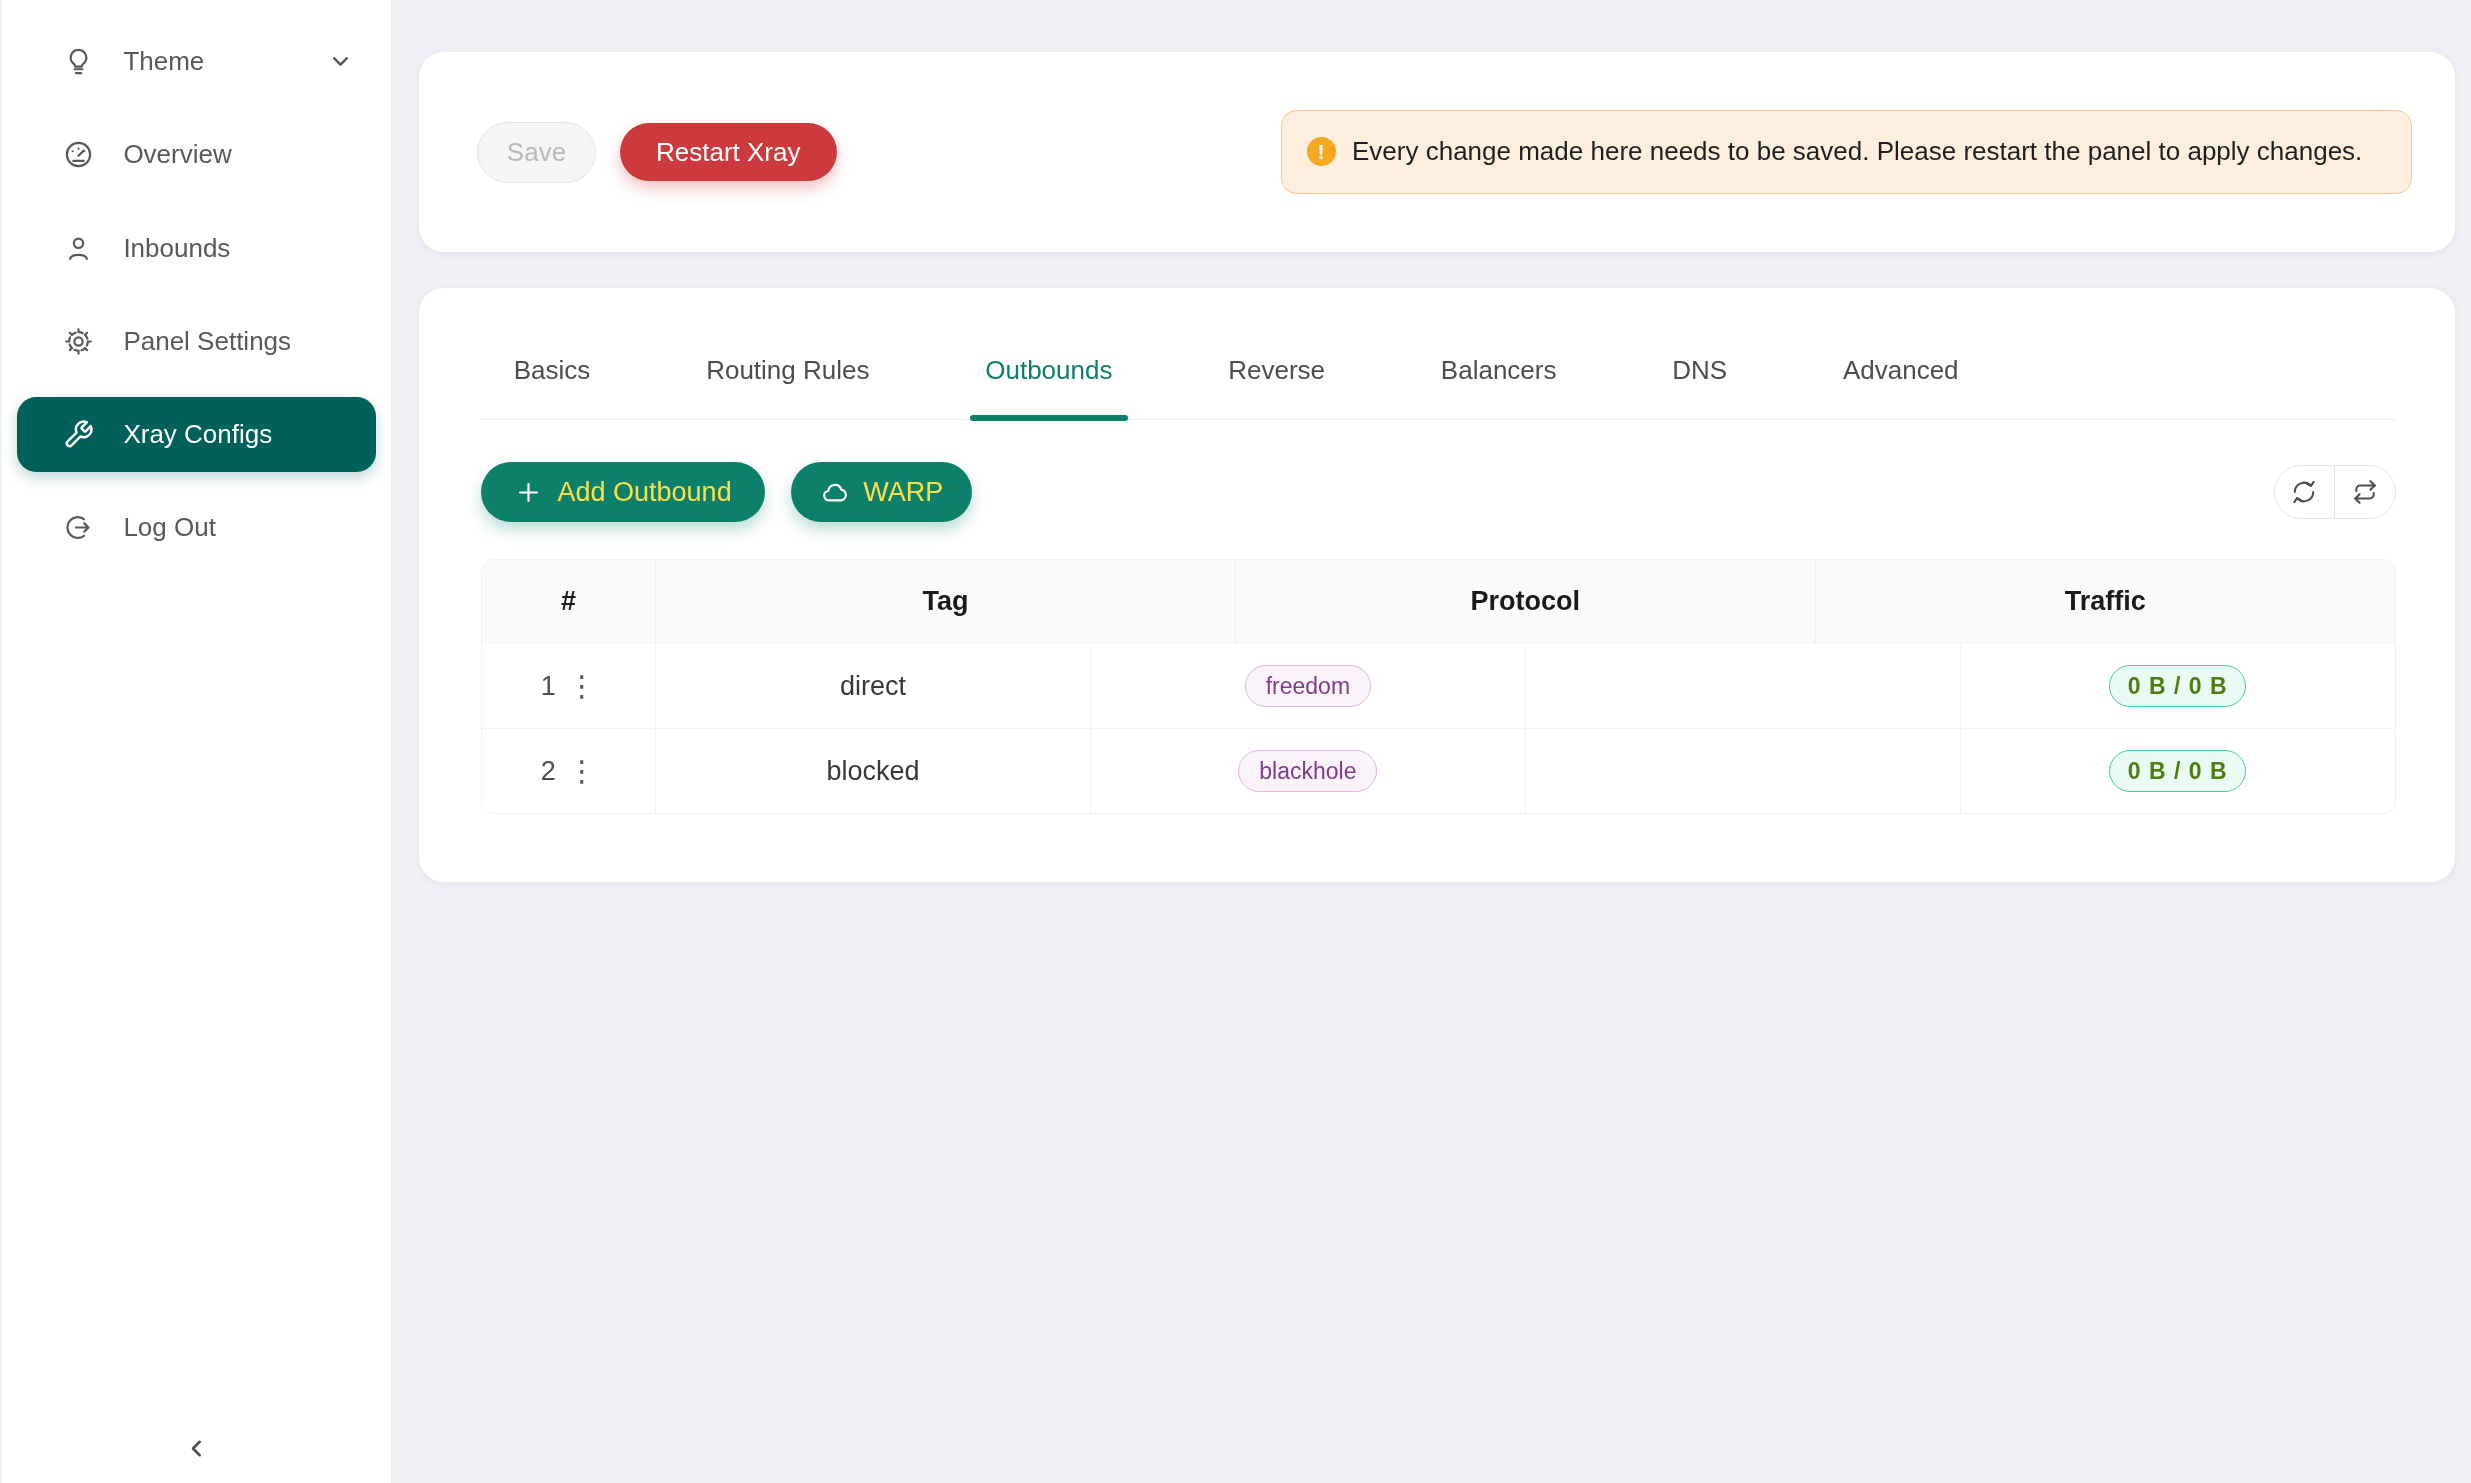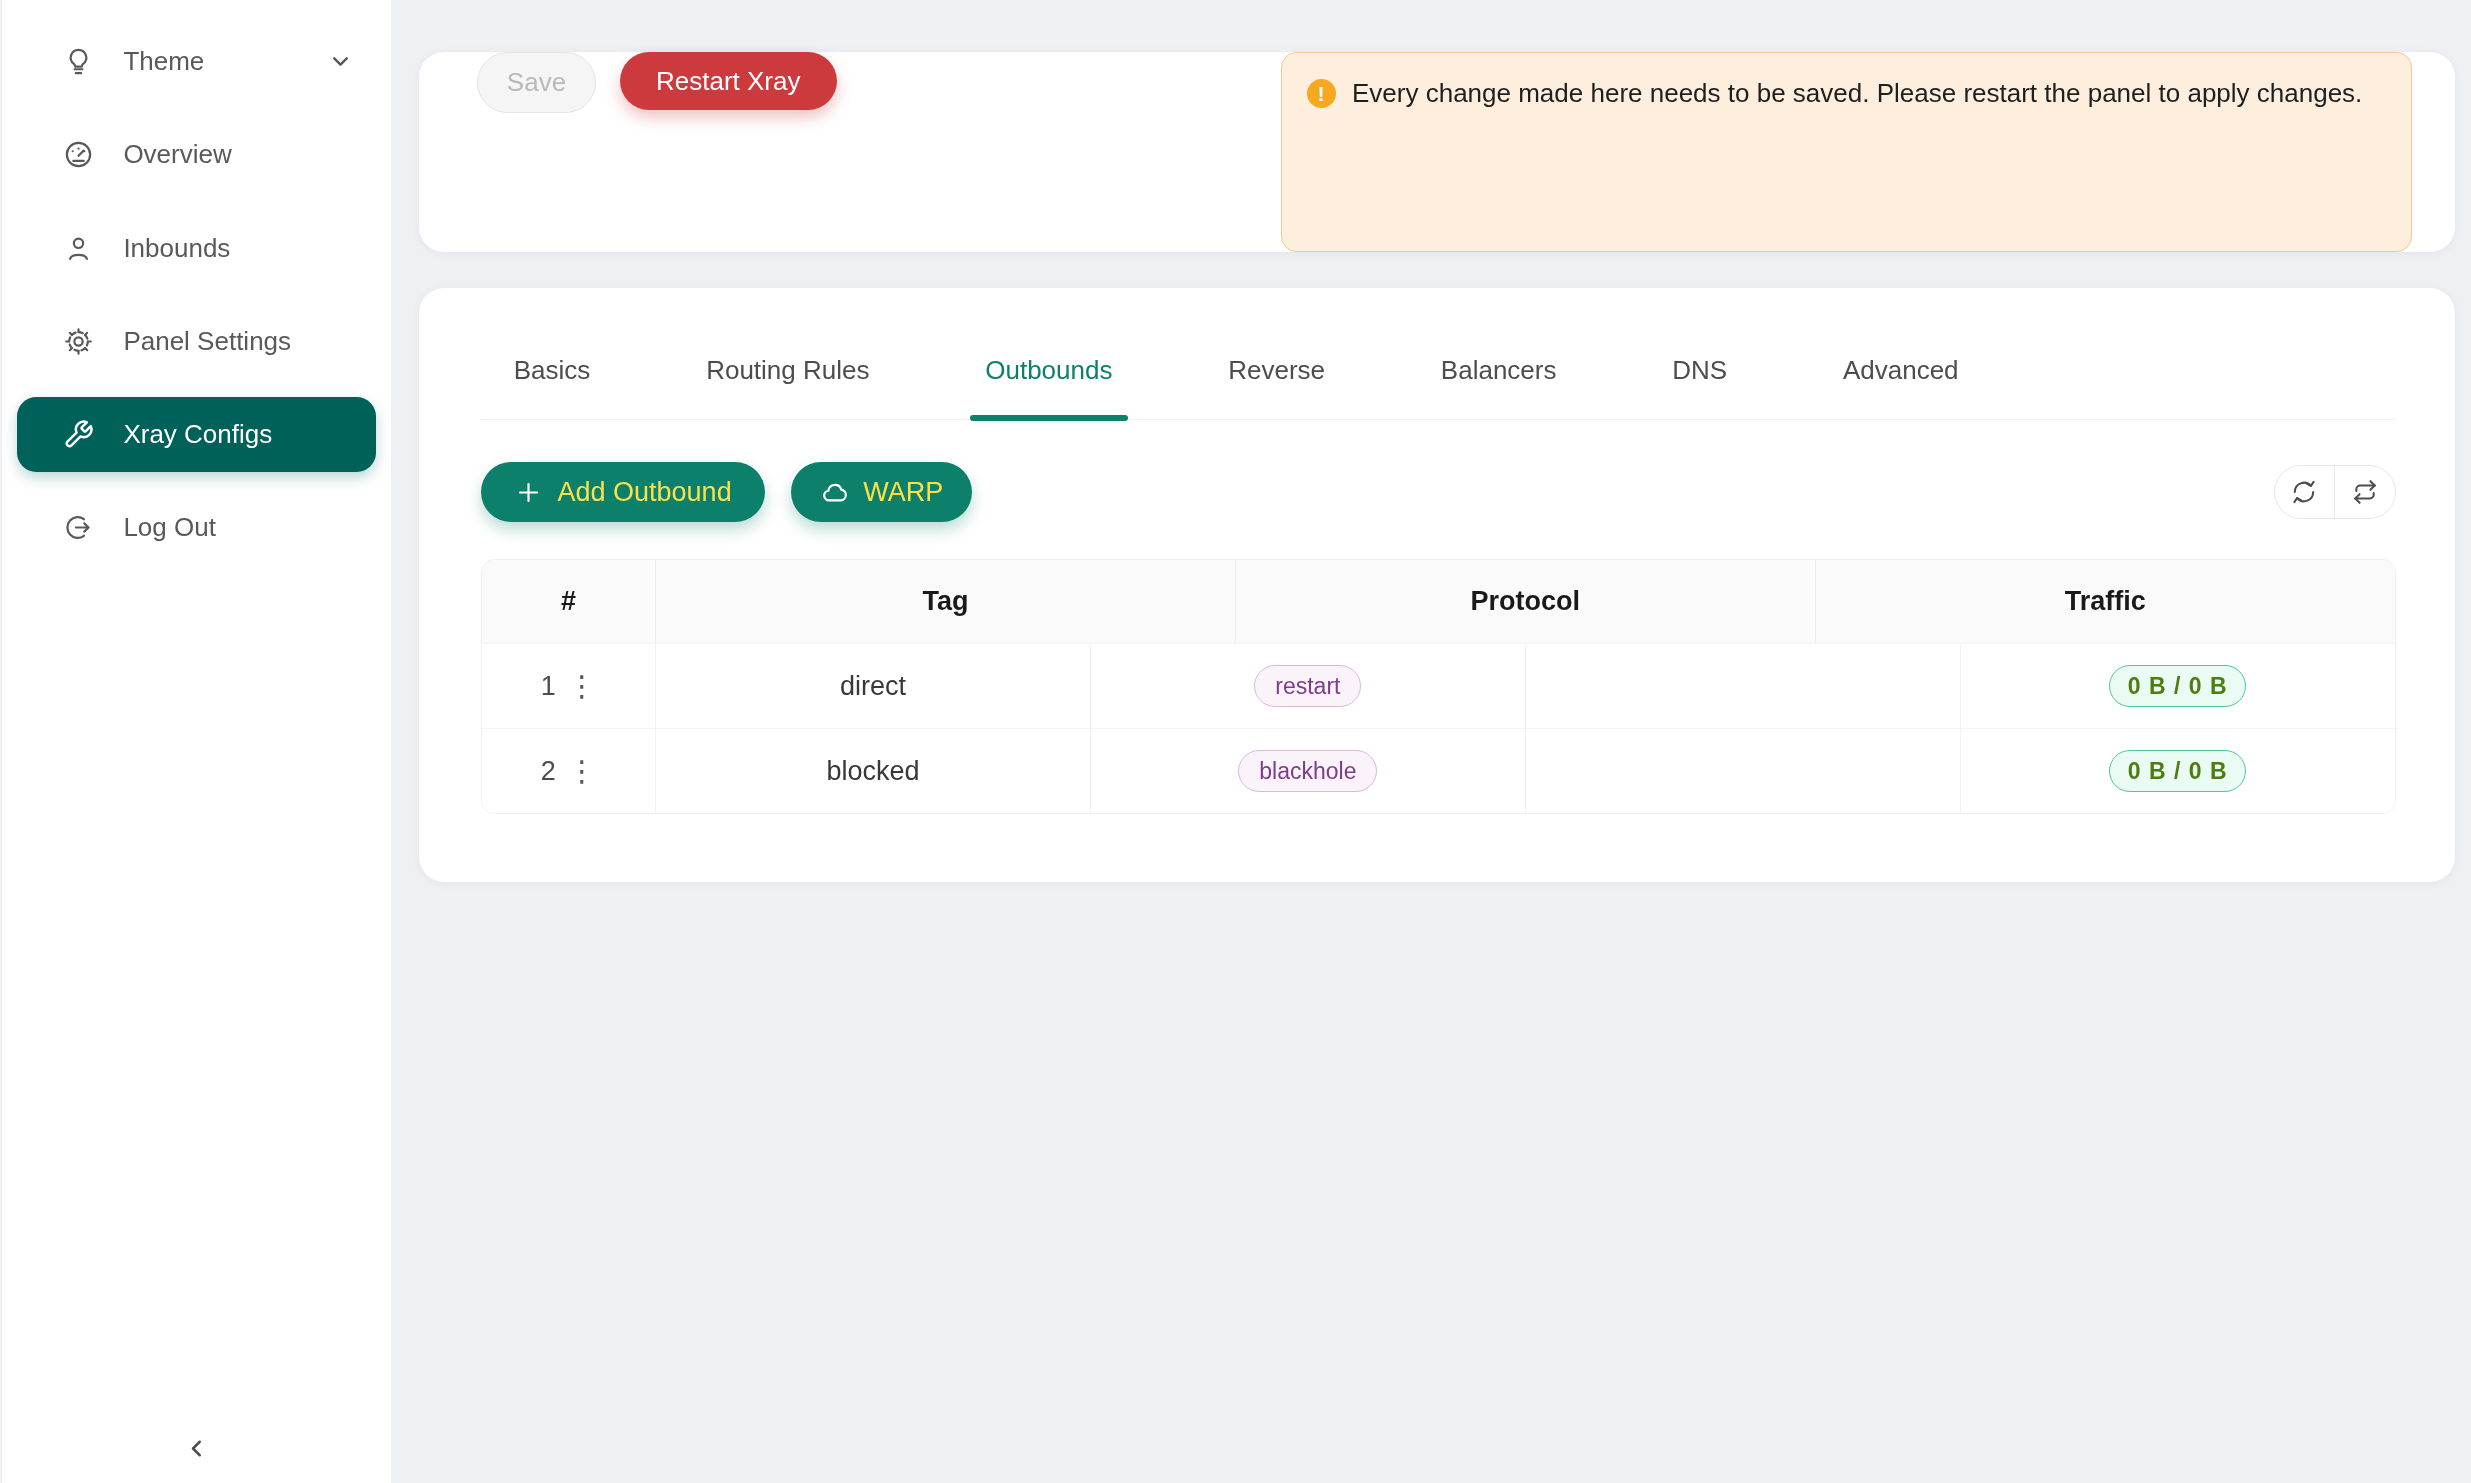--- a/index.html
+++ b/index.html
@@ -32,21 +32,21 @@
   .collapse-btn svg { width:27px; height:27px; stroke:#4d4d4d; }
 
   
   .main { position:absolute; left:389px; top:0; width:2083px; height:1483px; }
   .card {
     background:#ffffff; border-radius:25px;
     box-shadow:0 1.9px 9.7px rgba(15,30,60,.05);
   }
   .toolbar-card {
     margin:52px 17.4px 0 30px; height:200px;
-    display:flex; padding:0 43px 0 58px;
+    display:flex; align-items:center; padding:0 43px 0 58px;
   }
   .btn { border:none; cursor:pointer; font-family:inherit; }
   .save-btn {
     width:119px; height:61px; border-radius:965px;
     background:#f5f5f5; border:1.9px solid #e4e4e4; color:#b9b9b9;
     font-size:26px; cursor:not-allowed;
   }
   .restart-btn {
     margin-left:24px; height:58px; padding:0 36px; border-radius:965px;
     background:#cc3a3e; color:#ffffff; font-size:26px;
@@ -270,21 +270,21 @@
       </div>
       <div class="tbody">
 
         <div class="trow">
           <div class="tcell c0">
             <span class="idx-num">1</span>
             <span class="dots">⋮</span>
           </div>
           <div class="tcell c1">direct</div>
           <div class="tcell c2">
-            <span class="badge protocol">restart</span>
+            <span class="badge protocol">freedom</span>
           </div>
           <div class="tcell c3"></div>
           <div class="tcell c4">
             <span class="badge traffic">0 B / 0 B</span>
           </div>
         </div>
 
         <div class="trow">
           <div class="tcell c0">
             <span class="idx-num">2</span>

